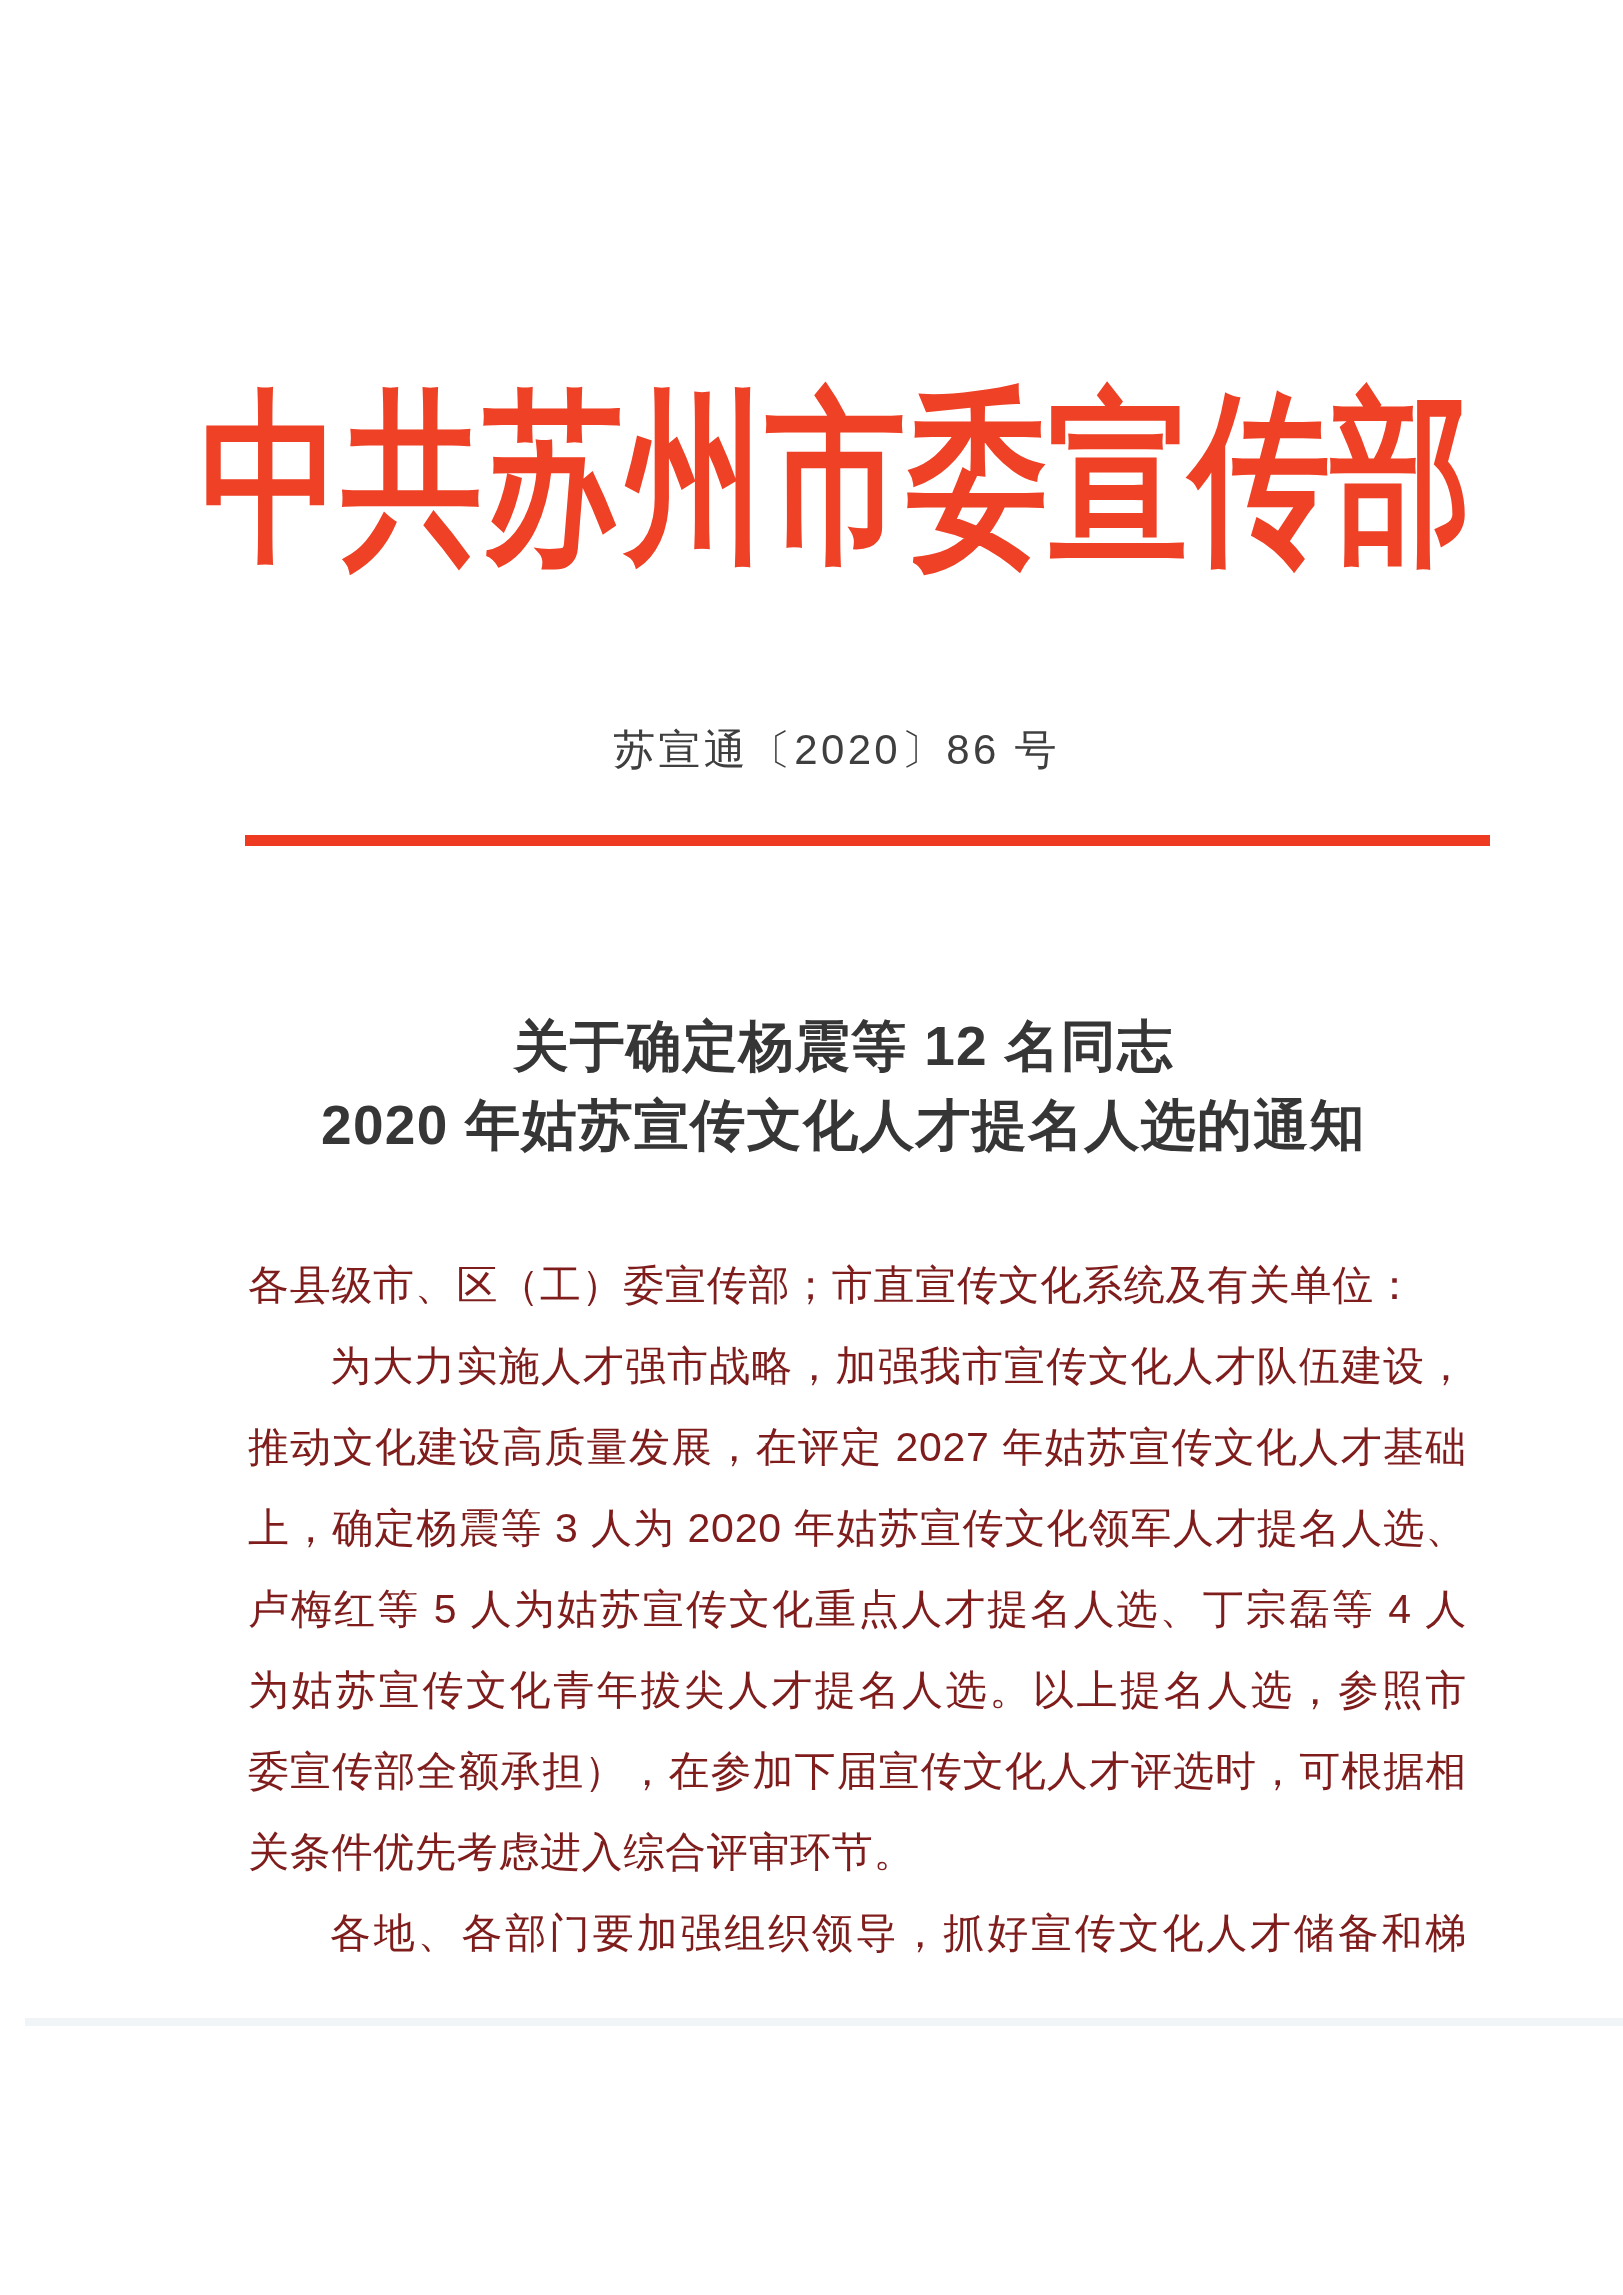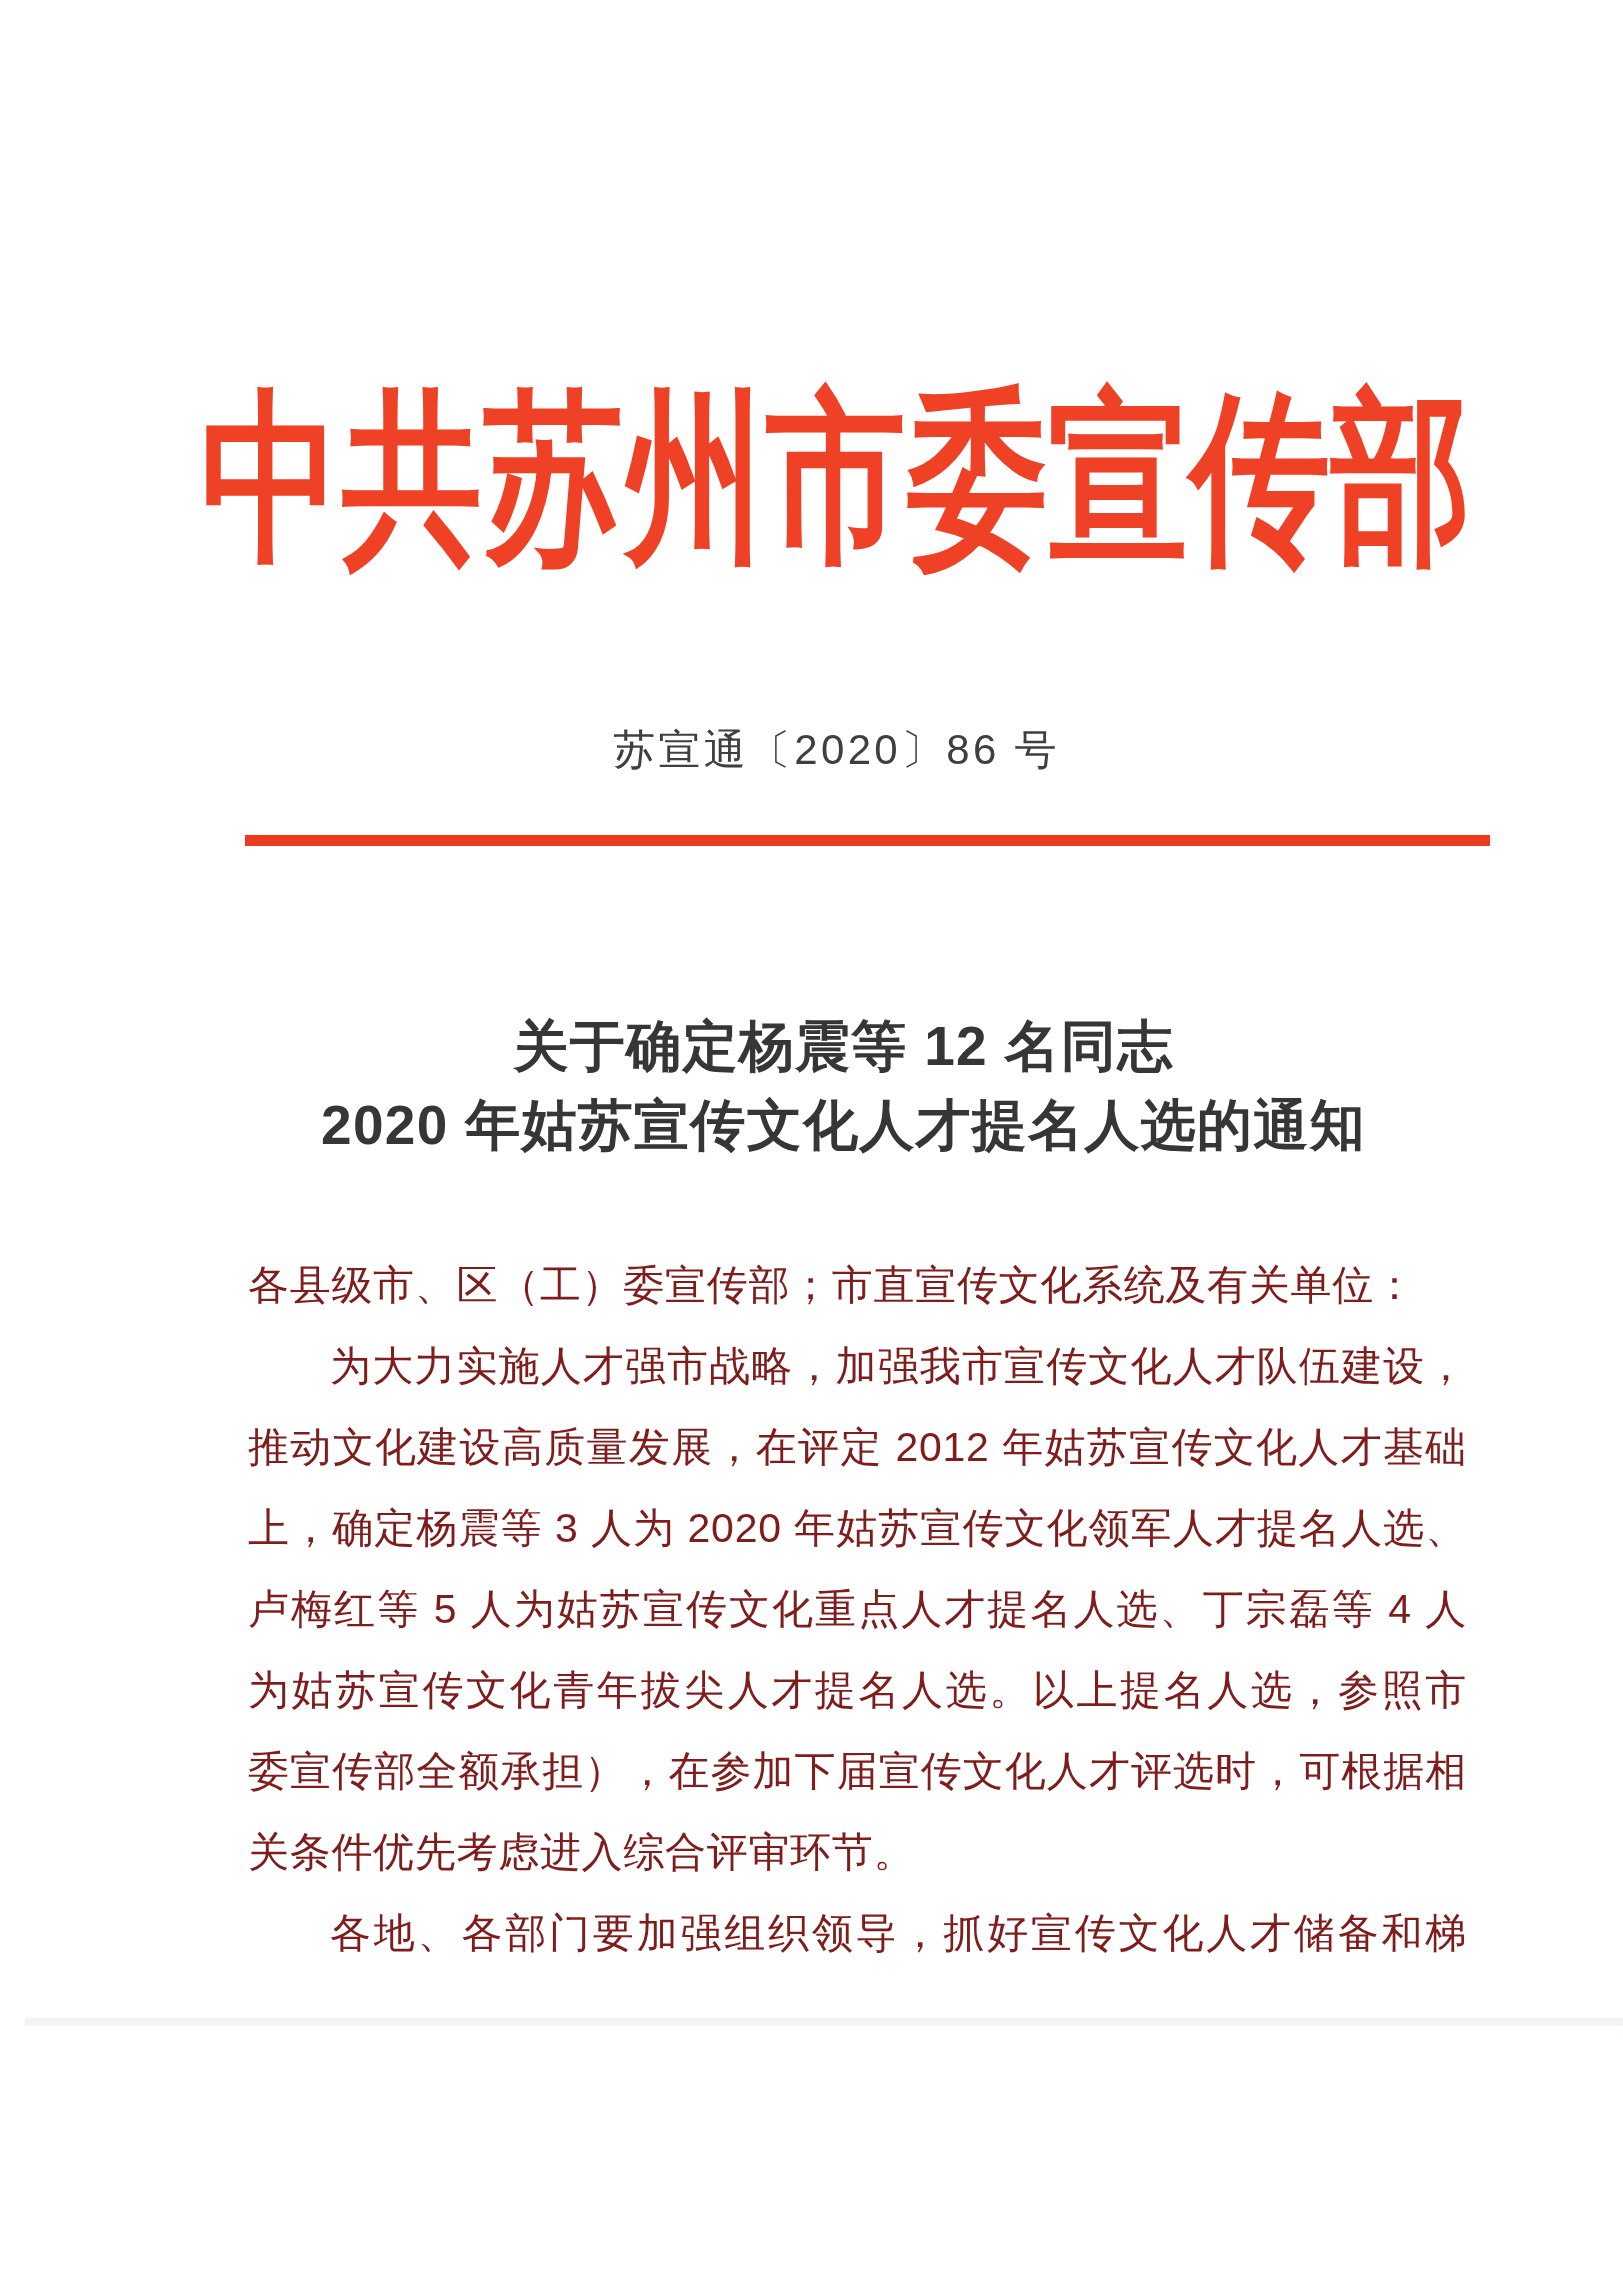--- a/index.html
+++ b/index.html
@@ -130,21 +130,21 @@
 
   <div class="title">
     <div class="title-line">关于确定杨震等 12 名同志</div>
     <div class="title-line">2020 年姑苏宣传文化人才提名人选的通知</div>
   </div>
 
   <div class="body">
     <div class="line">各县级市、区（工）委宣传部；市直宣传文化系统及有关单位：</div>
 
   <div class="line indent fill">为大力实施人才强市战略，加强我市宣传文化人才队伍建设，</div>
-      <div class="line fill">推动文化建设高质量发展，在评定 2012 年姑苏宣传文化人才基础</div>
+      <div class="line fill">推动文化建设高质量发展，在评定 2027 年姑苏宣传文化人才基础</div>
       <div class="line fill">上，确定杨震等 3 人为 2020 年姑苏宣传文化领军人才提名人选、</div>
       <div class="line fill">卢梅红等 5 人为姑苏宣传文化重点人才提名人选、丁宗磊等 4 人</div>
       <div class="line fill">为姑苏宣传文化青年拔尖人才提名人选。以上提名人选，参照市</div>
       <div class="line fill">委宣传部全额承担），在参加下届宣传文化人才评选时，可根据相</div>
       <div class="line">关条件优先考虑进入综合评审环节。</div>
       <div class="line indent fill">各地、各部门要加强组织领导，抓好宣传文化人才储备和梯</div>
     </div>
 
   <div class="footer">— 1 —</div>
 

